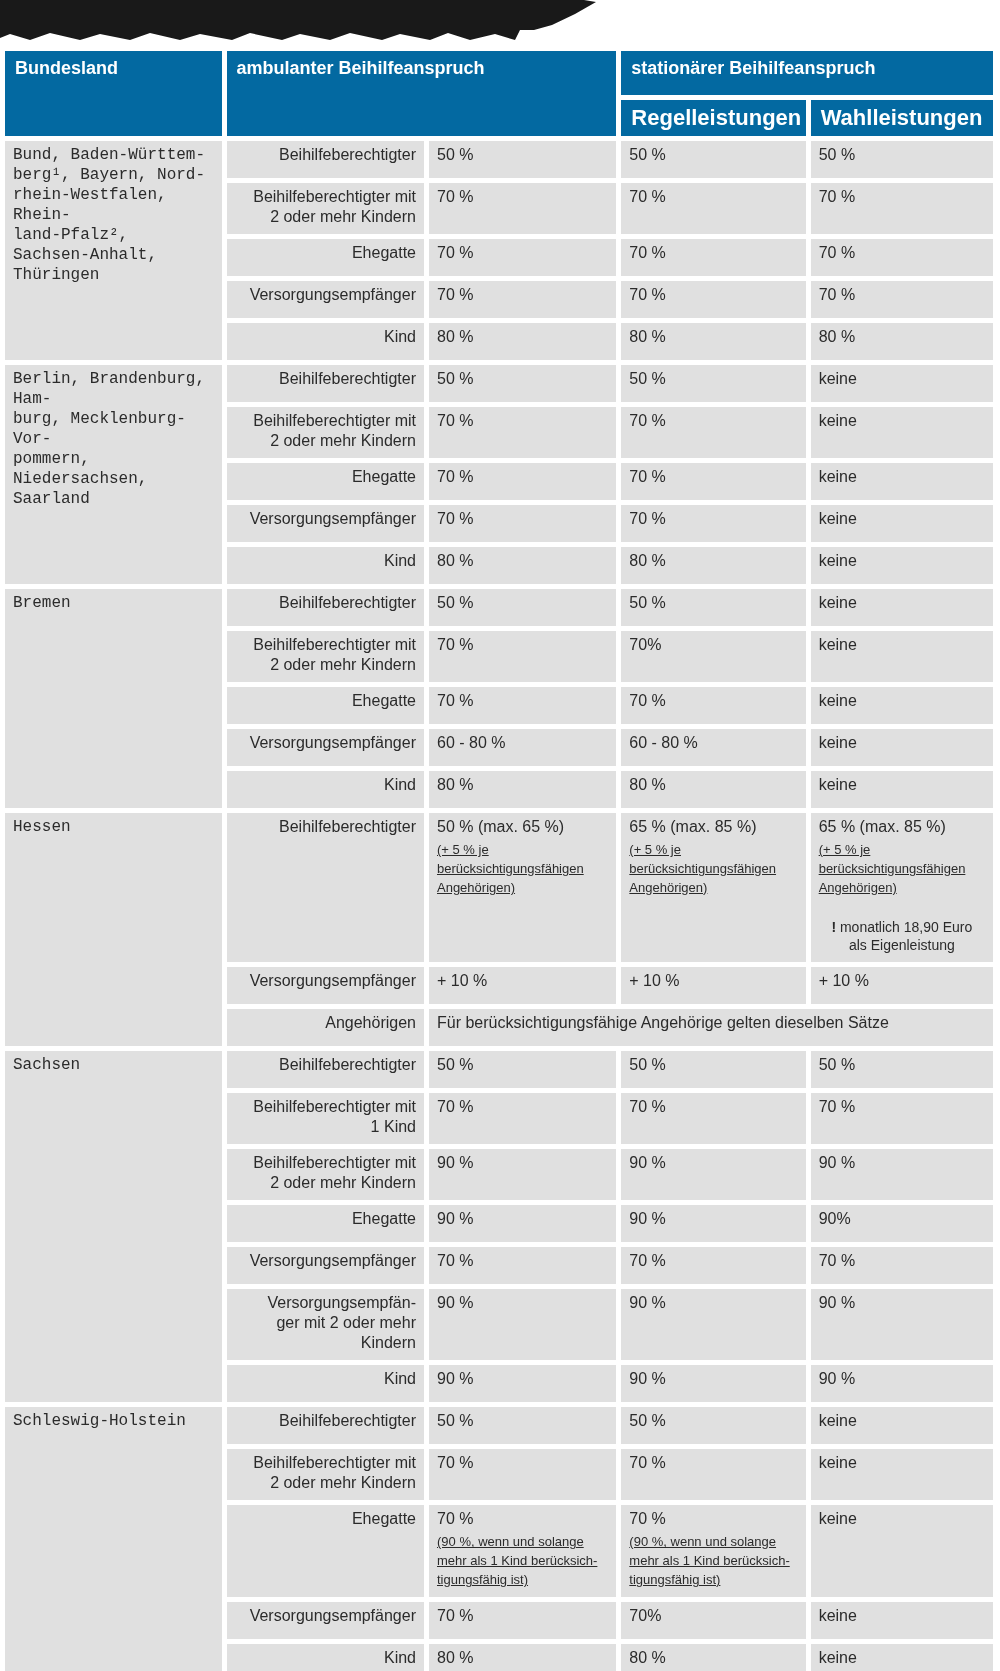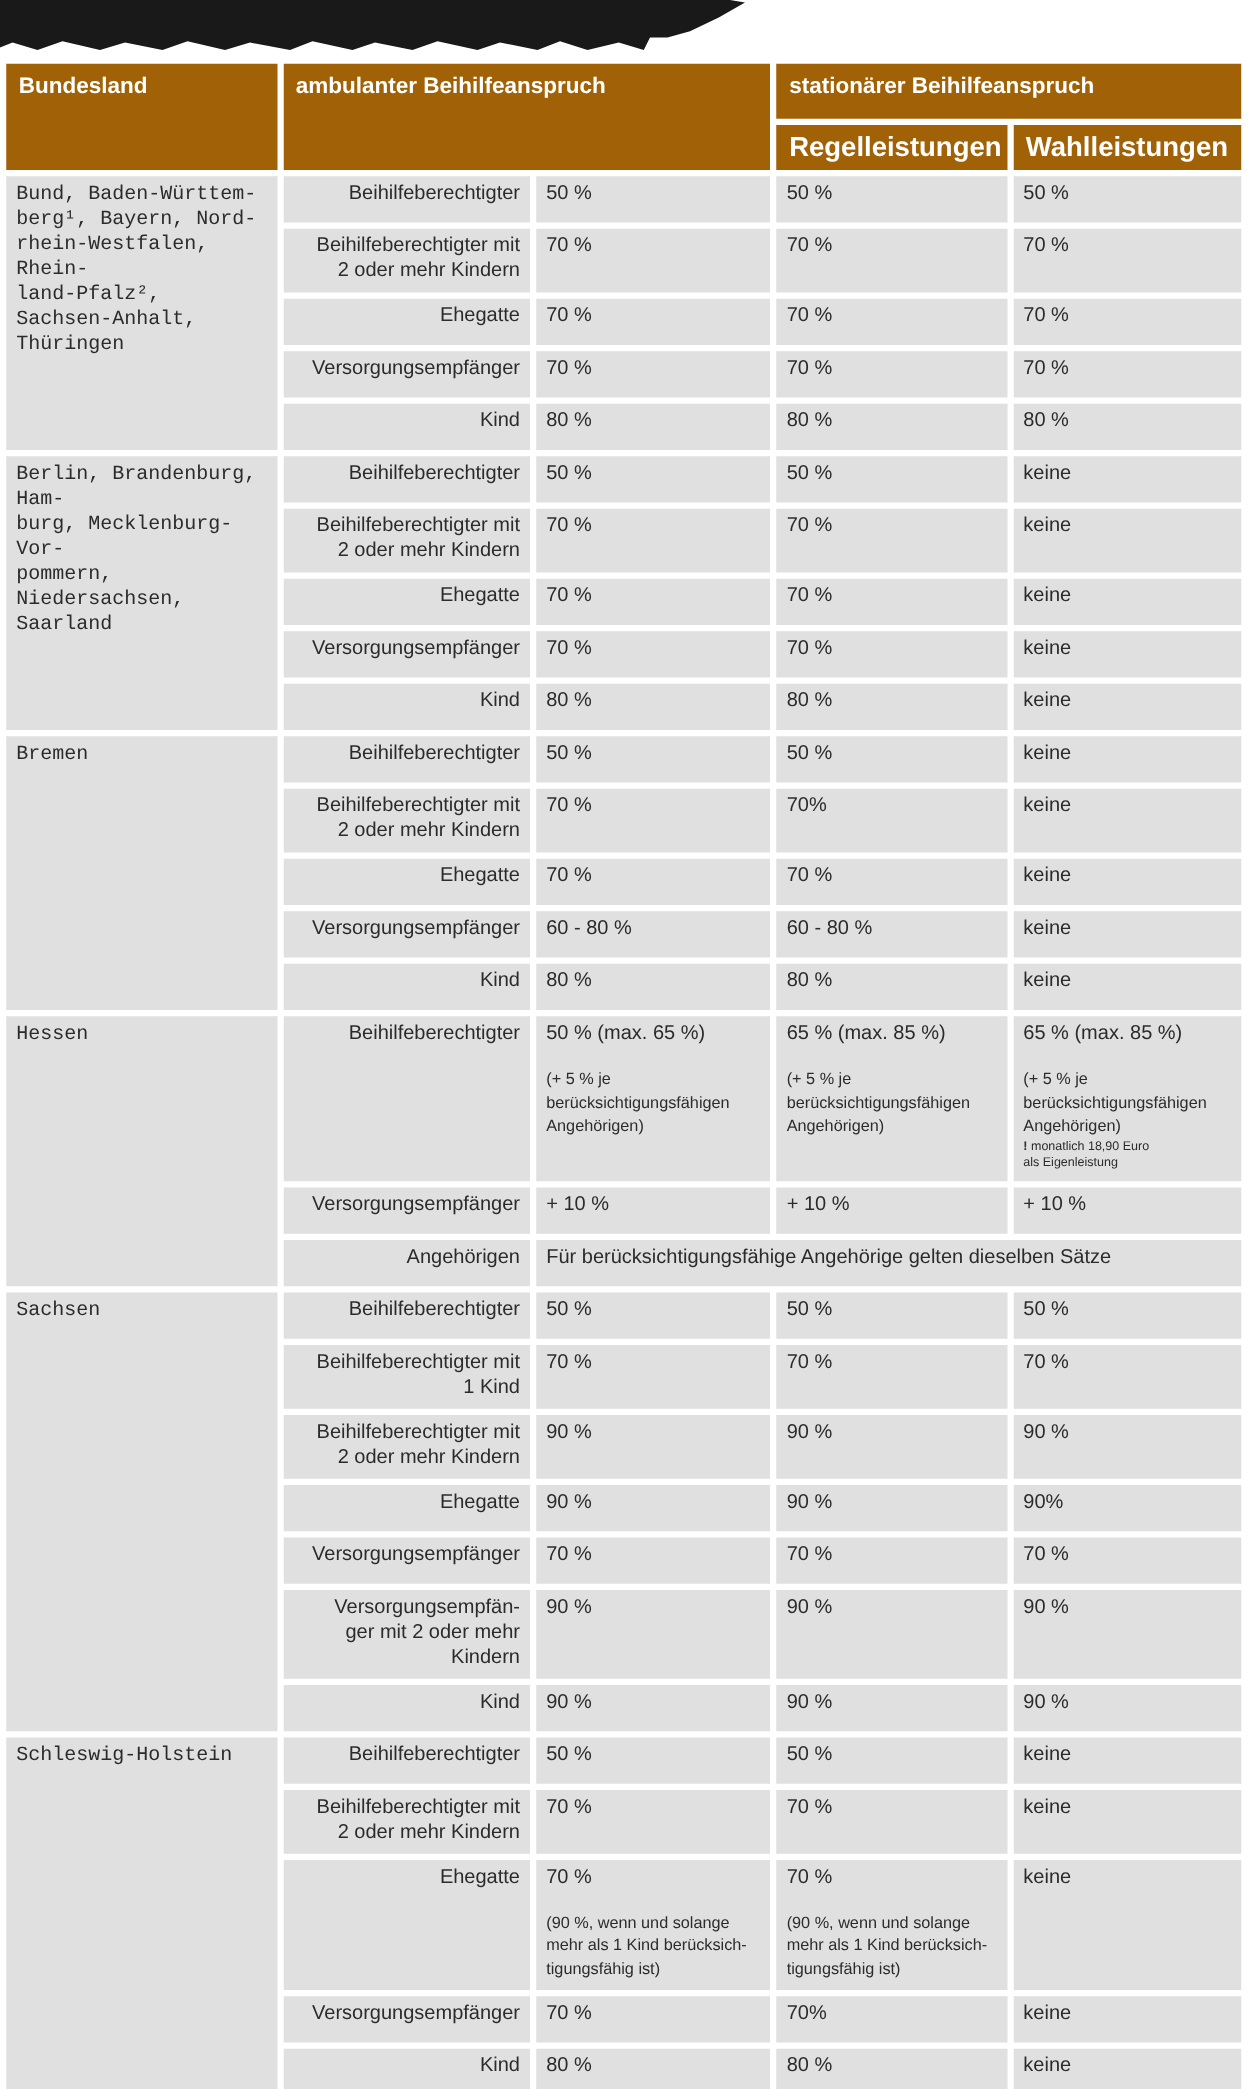--- a/index.html
+++ b/index.html
@@ -36,21 +36,21 @@
 
   
   table.beihilfe {
     margin-left: 0px;
     border-collapse: separate;
     border-spacing: 5px;
     table-layout: fixed;
     width: 998px;
   }
   table.beihilfe th {
-    background: #a16207;
+    background: #0369a1;
     color: #ffffff;
     text-align: left;
     vertical-align: top;
     font-weight: 700;
     font-size: 18px;
     padding: 7px 10px 5px 10px;
   }
   table.beihilfe tr.subhead th {
     font-size: 22px;
     height: 26px;
@@ -74,26 +74,29 @@
     line-height: 1.4;
     padding-left: 9px;
     font-family: Liberation Mono, monospace;
   }
   td.label-cell { white-space: pre-line; text-align: right; }
   .main-value { white-space: pre-line; }
   .note {
     font-size: 13px;
     line-height: 1.45;
     white-space: pre-line;
-    margin-top: 17px;
+    margin-top: 4px;
+    text-decoration: underline;
   }
   .alert {
-    font-size: 10px;
+    font-size: 14px;
     line-height: 1.35;
     white-space: pre-line;
+    margin-top: 20px;
+    text-align: center;
   }
   .alert-mark { font-weight: 700; }
 </style>
 </head>
 <body>
 
 <div class="page">
 
   <div class="top-banner">
     <div class="shape"></div>

